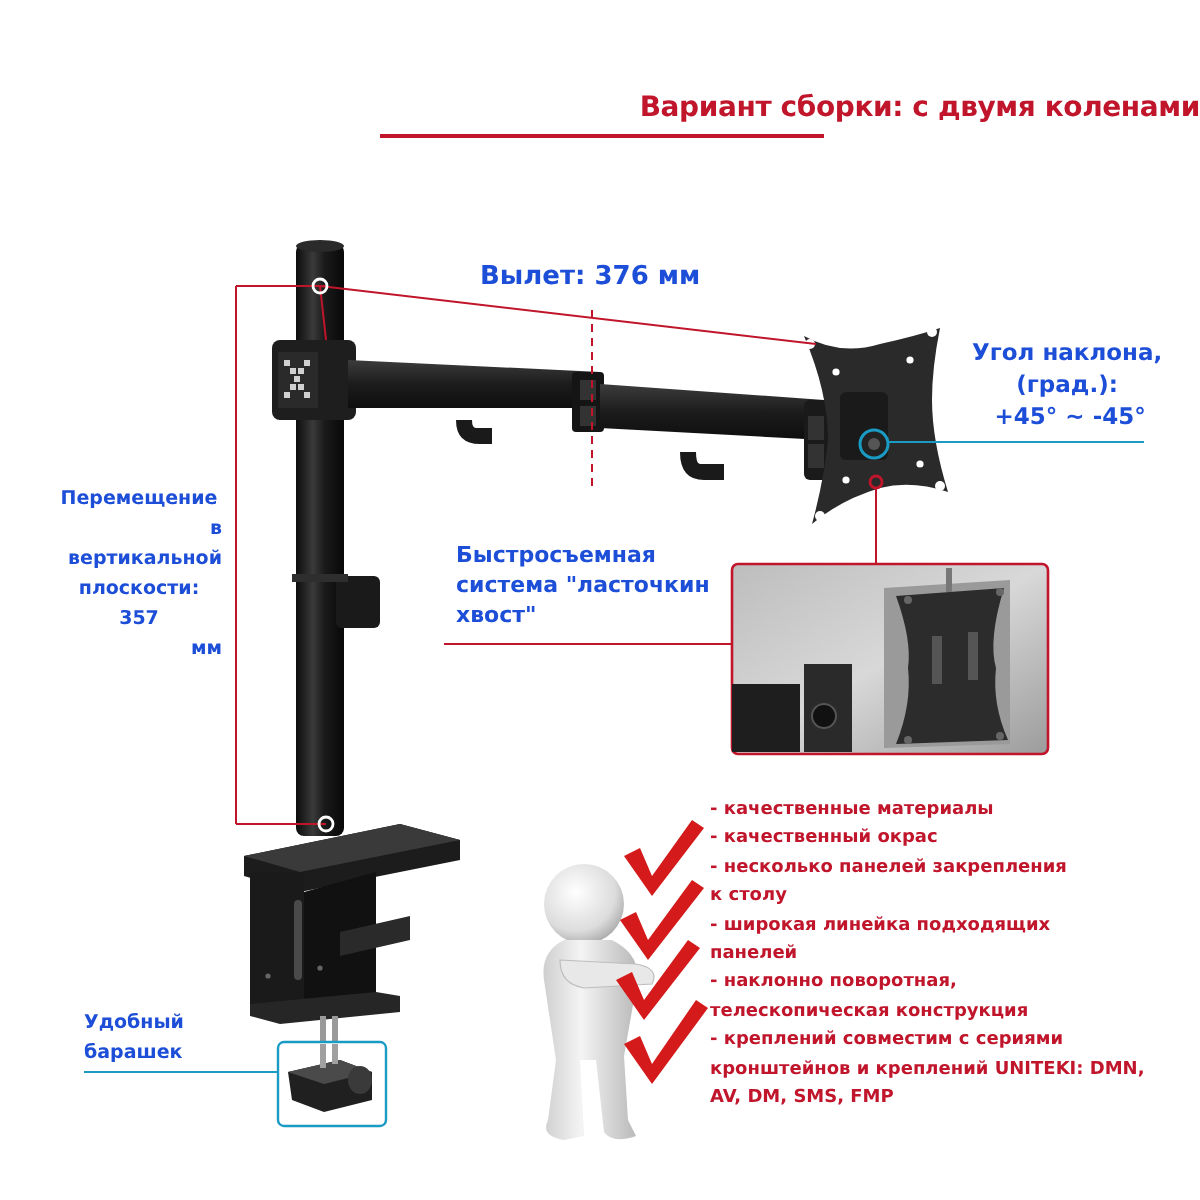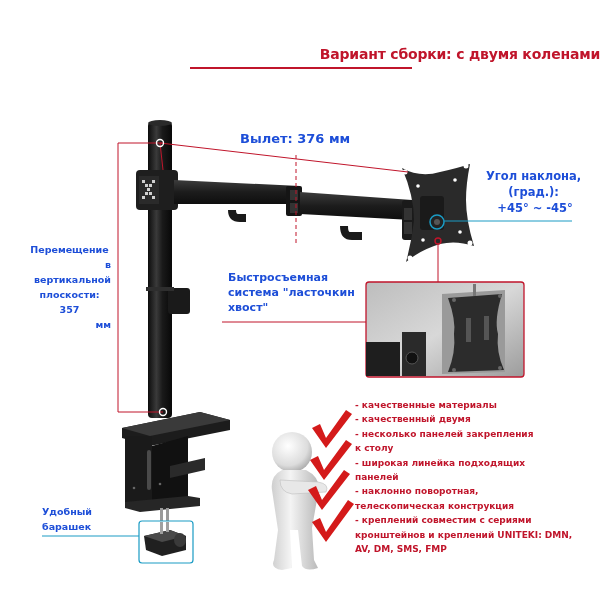--- a/index.html
+++ b/index.html
@@ -214,21 +214,21 @@
   <div>хвост"</div>
 </div>
 
 <div id="knob-label" class="abs red">
   <div>Удобный</div>
   <div>барашек</div>
 </div>
 
 <div id="features" class="abs">
   <div>- качественные материалы</div>
-  <div>- качественный двумя</div>
+  <div>- качественный окрас</div>
   <div>- несколько панелей закрепления</div>
   <div>к столу</div>
   <div>- широкая линейка подходящих</div>
   <div>панелей</div>
   <div>- наклонно поворотная,</div>
   <div>телескопическая конструкция</div>
   <div>- креплений совместим с сериями</div>
   <div>кронштейнов и креплений UNITEKI: DMN,</div>
   <div>AV, DM, SMS, FMP</div>
 </div>

